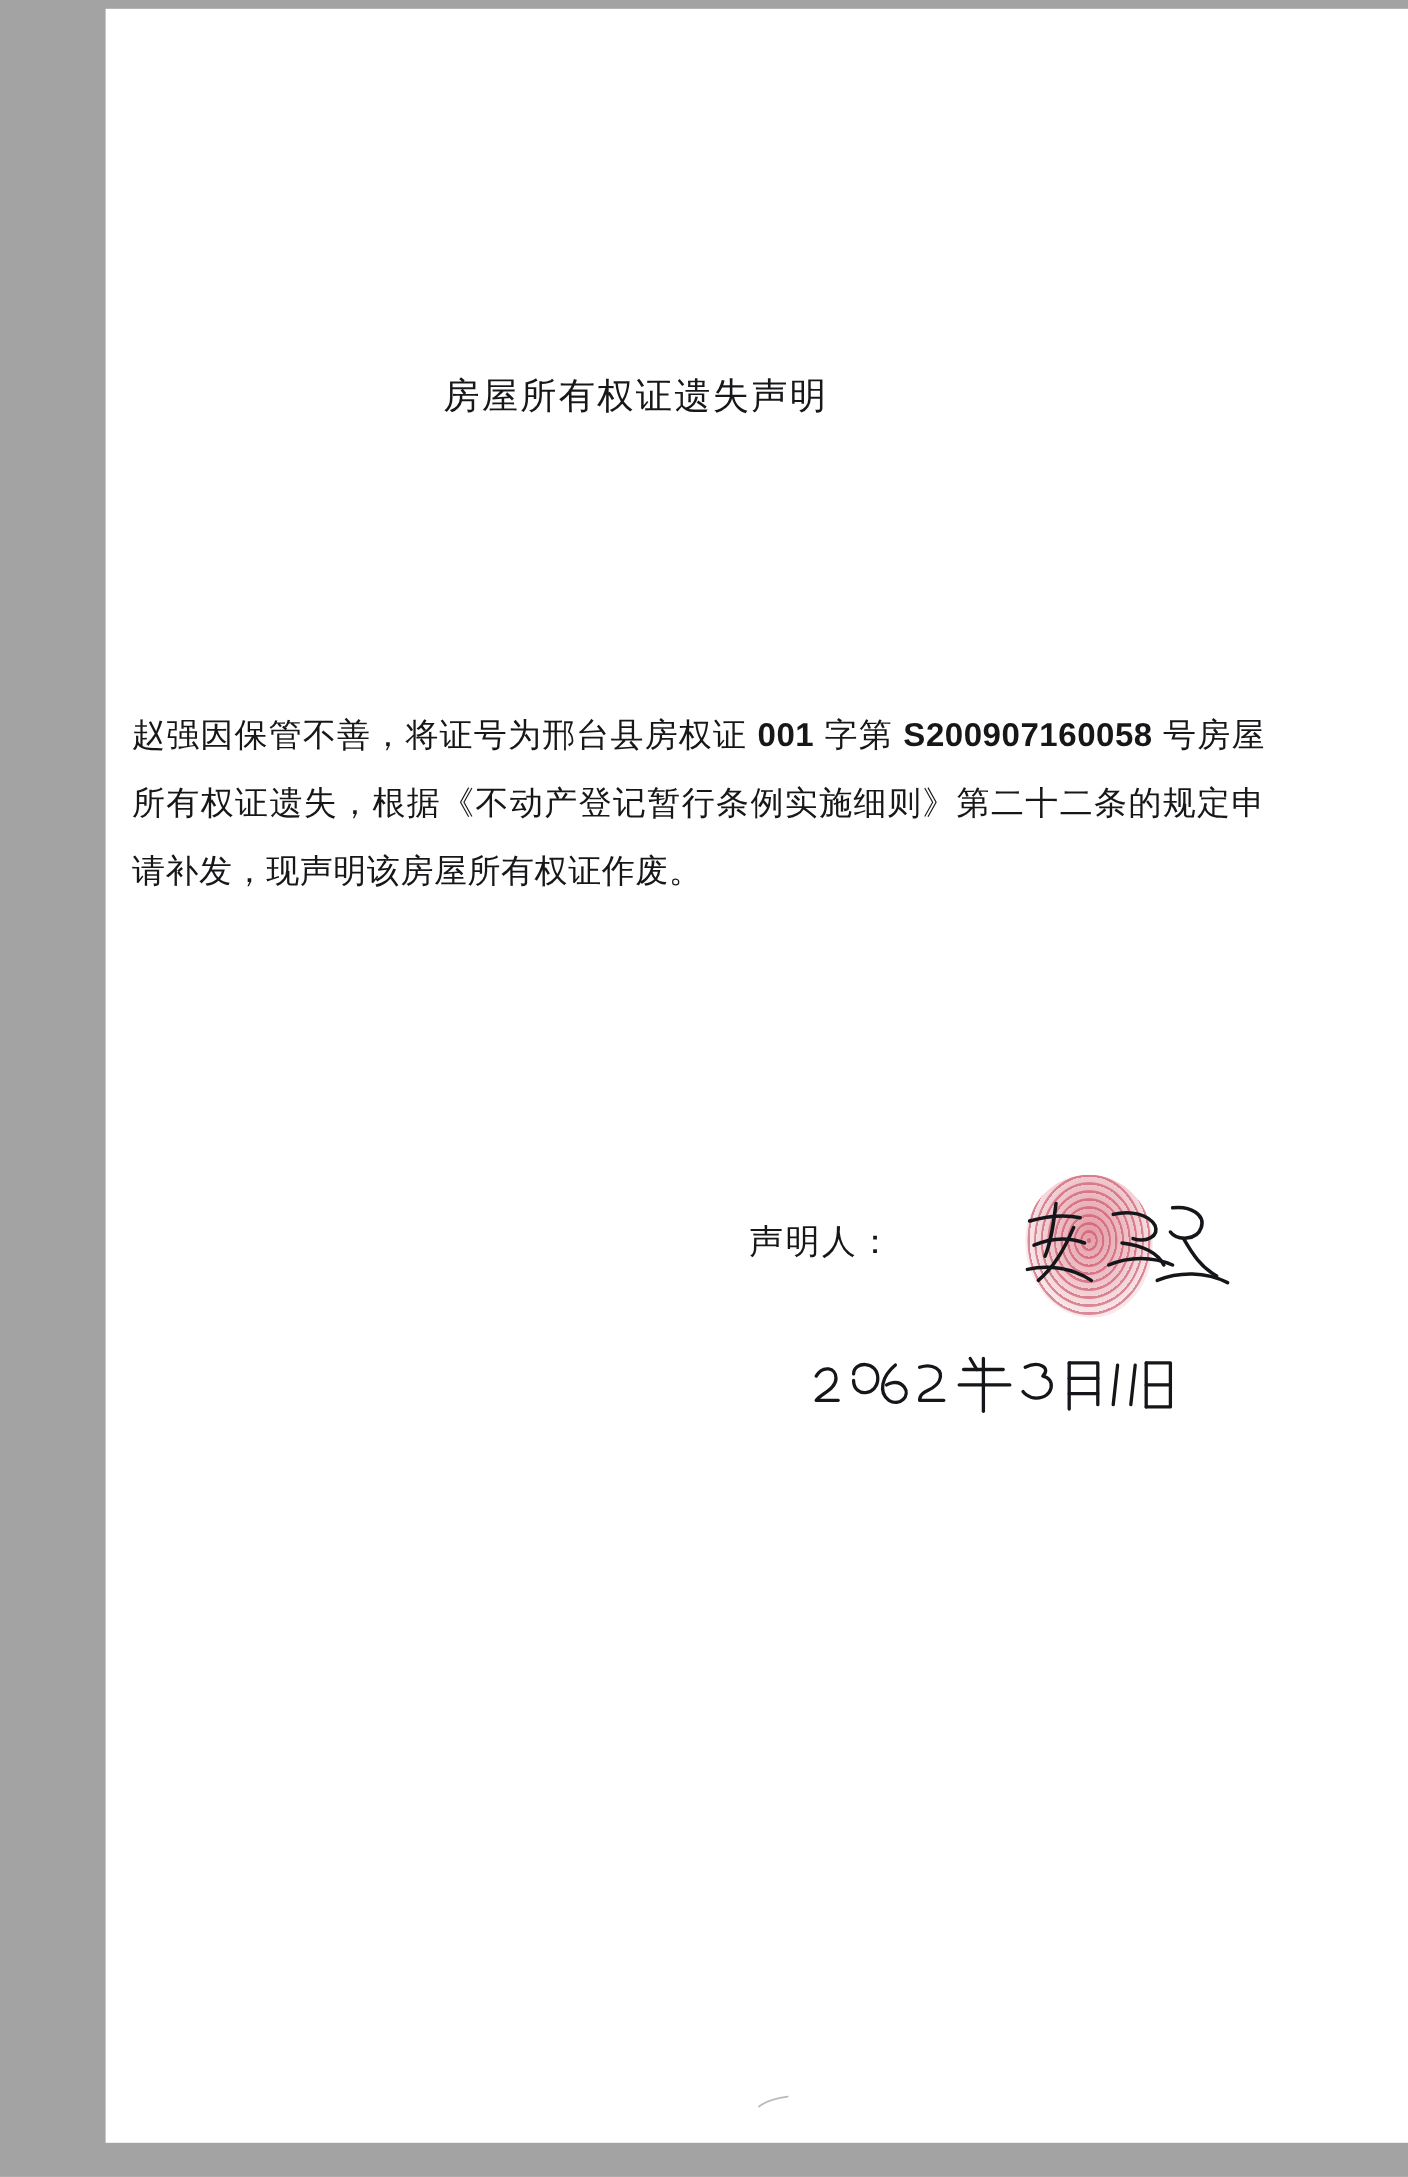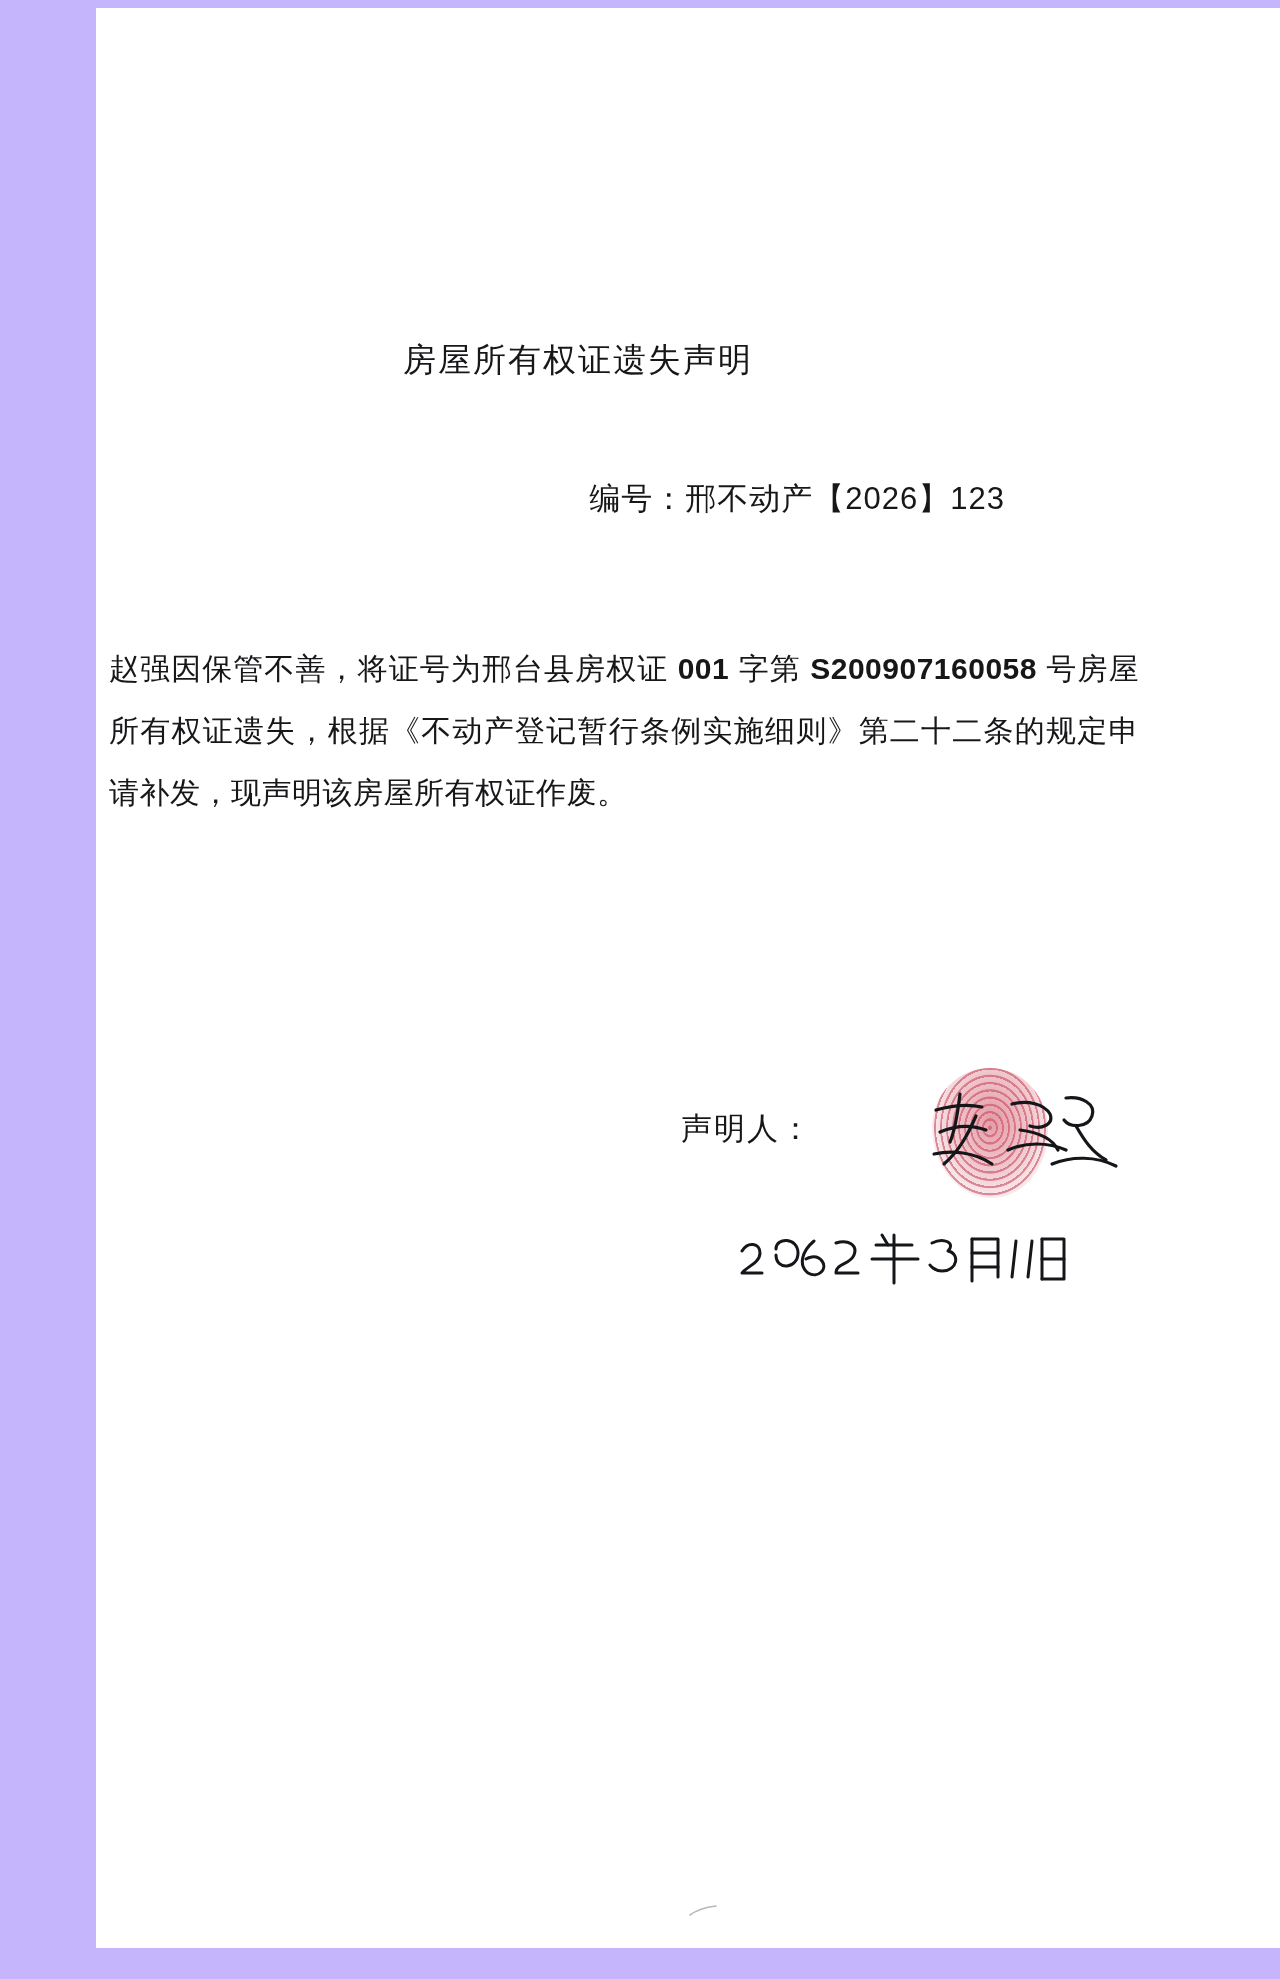--- a/index.html
+++ b/index.html
@@ -16,21 +16,21 @@
     overflow: hidden;
   }
 
   
   .page {
     position: absolute;
     left: 0;
     top: 0;
     width: 1280px;
     height: 1979px;
-    background: #c4b5fd;
+    background: #a3a3a3;
   }
 
   .paper {
     position: absolute;
     left: 96px;
     top: 8px;
     width: 1184px;
     height: 1940px;
     background: #ffffff;
   }
@@ -54,21 +54,21 @@
     right: 275px;
     top: 470px;
     font-size: 31px;
     letter-spacing: 1px;
     color: #17171a;
     white-space: nowrap;
   }
 
   .body-text {
     position: absolute;
-    left: 13px;
+    left: 24px;
     top: 630px;
     width: 1030px;
     font-size: 30px;
     line-height: 62px;
     color: #17171a;
     text-align: justify;
     letter-spacing: 0.5px;
   }
   .body-text .bold {
     font-weight: 700;
@@ -141,21 +141,20 @@
   .bottom-mark svg { display: block; }
 </style>
 </head>
 <body>
 
 <div class="page">
   <div class="paper">
 
     <div class="doc-title">房屋所有权证遗失声明</div>
 
-    <div class="doc-number">编号：邢不动产【2026】123</div>
 
     <div class="body-text">
       <span>赵强因保管不善，将证号为邢台县房权证 </span><span class="bold">001</span><span> 字第 </span><span class="bold">S200907160058</span><span> 号房屋所有权证遗失，根据《不动产登记暂行条例实施细则》第二十二条的规定申请补发，现声明该房屋所有权证作废。</span>
     </div>
 
 
     <div class="signer-row">声明人：</div>
 
     <div class="fingerprint"></div>
 

